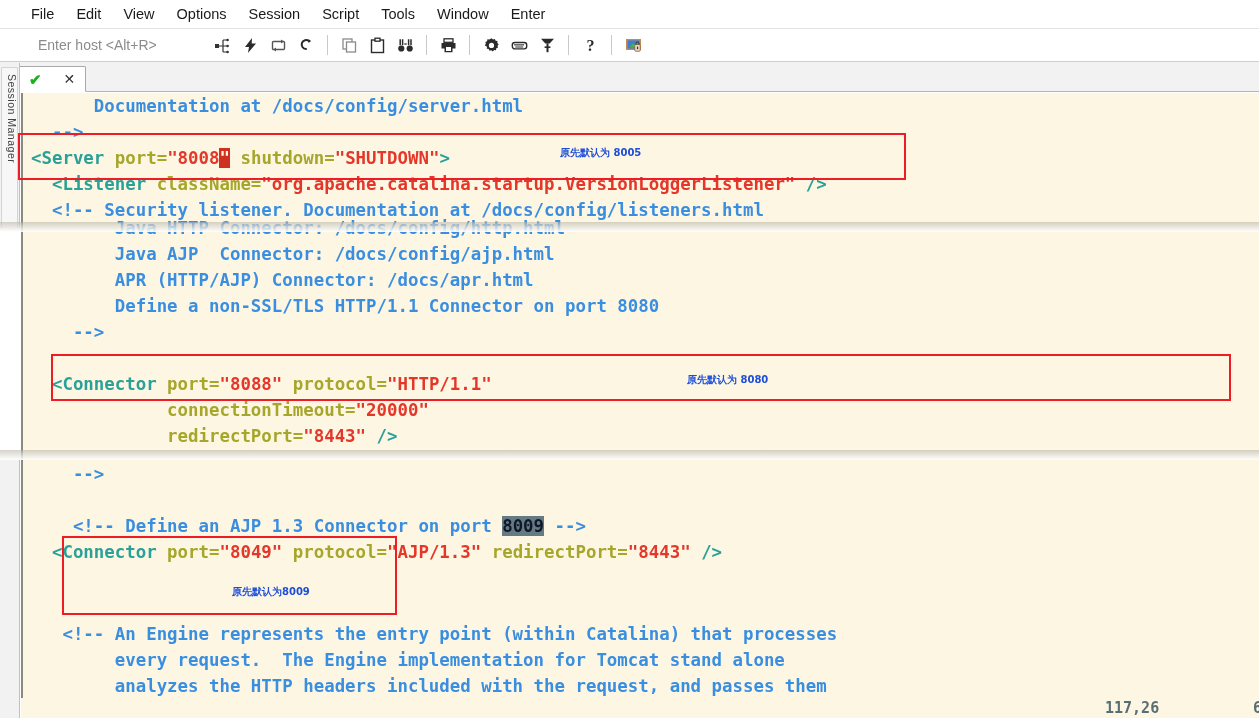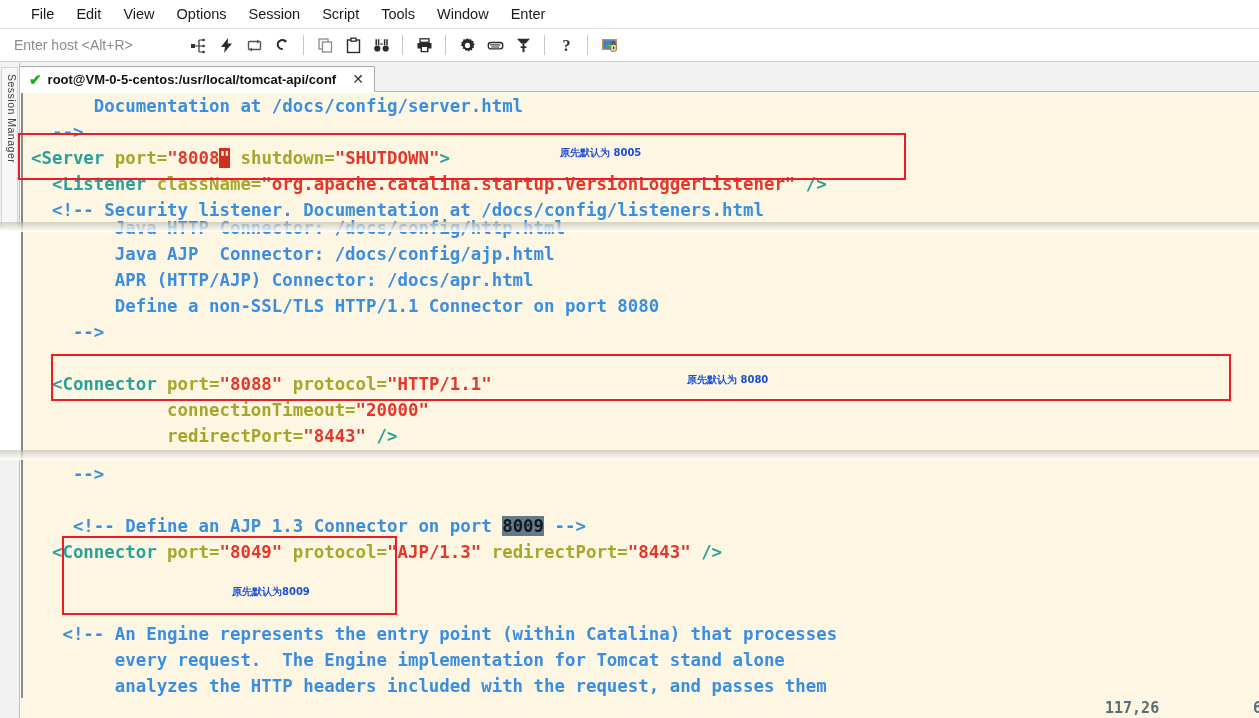--- a/index.html
+++ b/index.html
@@ -55,20 +55,21 @@
     margin: 0 7px;
   }
   .host-input {
     font-size: 14px;
     color: #8b8b8b;
     padding-left: 8px;
     font-family: "Liberation Sans", sans-serif;
     white-space: nowrap;
     flex: 0 0 auto;
     width: 170px;
+    margin-left: 24px;
   }
 
   
   .tabstrip {
     height: 30px;
     background: #f2f2f2;
     border-bottom: 1px solid #b4b4b4;
     display: flex;
     align-items: flex-end;
     padding-left: 18px;
@@ -359,21 +360,20 @@
         <rect x="12.9" y="9.6" width="1.3" height="2.6" fill="#333"></rect>
       </svg>
   </div>
 
   <div class="host-input" style="order:-1;">Enter host &lt;Alt+R&gt;</div>
 </div>
 
 <div class="tabstrip">
   <div class="tab">
     <span class="tab-check">✔</span>
-    <span class="tab-title">root@VM-0-5-centos:/usr/local/tomcat-api/conf</span>
     <span class="tab-close">✕</span>
   </div>
 </div>
 
 <div class="rail">
   <div class="rail-inner">
     <div class="rail-label">Session Manager</div>
   </div>
   <div class="rail-arrow">◀</div>
 </div>

